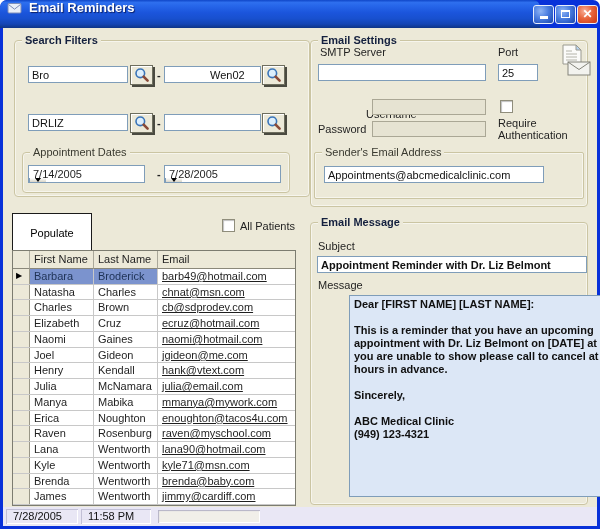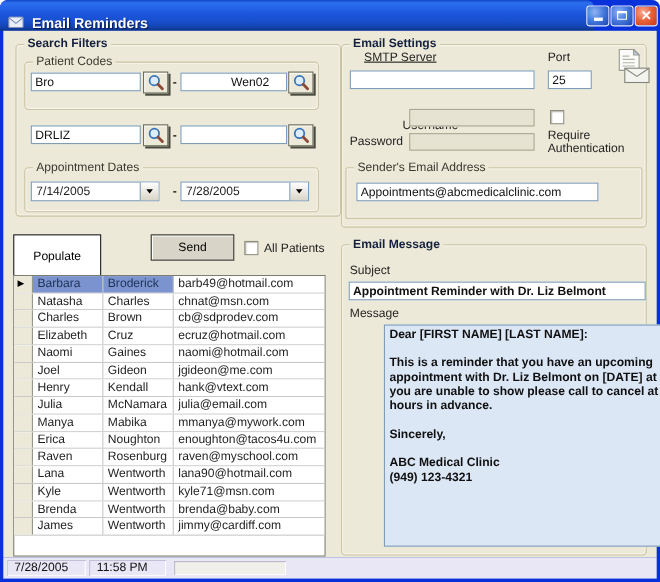--- a/index.html
+++ b/index.html
@@ -4,21 +4,21 @@
 <style>
   * { margin:0; padding:0; box-sizing:border-box; }
   body { font-family:"Liberation Sans",sans-serif; background:#fff; }
 
   .window { position:relative; width:600px; height:529px; background:#0831d9;
             border-radius:7px 7px 0 0; overflow:hidden; font-size:11px; color:#1f1f1f; }
 
   
   .titlebar { position:absolute; left:0; top:0; width:540px; height:28px;
     background:linear-gradient(180deg,#0f46c8 0%,#2e6fee 9%,#2767ea 20%,#1b55dc 45%,#1850cf 66%,#1445b4 86%,#0e3586 100%);
-    display:flex; align-items:flex-end; border-radius:7px 7px 0 0; }
+    display:flex; align-items:flex-start; border-radius:7px 7px 0 0; }
   .title-icon { margin-left:7px; width:16px; height:16px; }
   .title-text { color:#fff; font-weight:bold; font-size:13px; margin-left:6px;
     text-shadow:1px 1px 1px rgba(0,0,40,.65); }
   .win-btn { position:absolute; top:5px; width:21px; height:19px; border-radius:3px;
     border:1px solid #e8eefc; cursor:pointer; }
   .btn-min,.btn-max { background:radial-gradient(circle at 35% 30%,#8fb4f4 0%,#4a7de0 45%,#2a58c0 80%,#1e4aae 100%); }
   .btn-close { background:radial-gradient(circle at 35% 30%,#f8b09a 0%,#e8653c 45%,#d2421c 85%); }
   .btn-min { left:533px; } .btn-max { left:555px; } .btn-close { left:577px; }
   .glyph-min { display:block; width:8px; height:3px; background:#fff; margin:10px auto 0; }
   .glyph-max { display:block; width:9px; height:8px; border:1px solid #fff; border-top:2px solid #fff; margin:4px auto 0; }
@@ -36,21 +36,21 @@
   
   .txt { position:absolute; border:1px solid #7f9db9; background:#fff; height:17px;
     padding:1px 3px; font:11px "Liberation Sans",sans-serif; color:#111; }
   .txt.disabled { background:#e6e3d2; border-color:#aaa795; }
   .dash { position:absolute; font-size:11px; color:#222; font-weight:bold; }
 
   .mag-btn { position:absolute; width:23px; height:20px; background:#ece9d8;
     border:1px solid #6e6e5e; box-shadow:2px 2px 0 #4a4a40, inset 1px 1px 0 #fff;
     display:flex; align-items:center; justify-content:center; cursor:pointer; }
 
-  .combo { position:absolute; height:18px; background:#fff; border:1px solid #7f9db9; display:flex; cursor:pointer; }
+  .combo { position:absolute; height:18px; background:#fff; border:1px solid #7f9db9; display:flex; cursor:pointer;flex-direction:column; }
   .combo-text { flex:1; padding:2px 4px; white-space:nowrap; overflow:hidden; }
   .combo-btn { width:17px; background:linear-gradient(#fefefe,#d9d5c7); border-left:1px solid #7f9db9;
     display:flex; align-items:center; justify-content:center; }
   .combo-arrow { width:0; height:0; border-left:3.5px solid transparent;
     border-right:3.5px solid transparent; border-top:4px solid #000; }
 
   .btn { position:absolute; display:flex; align-items:center; justify-content:center;
     font:11px "Liberation Sans",sans-serif; cursor:pointer; }
   .btn-populate { left:12px; top:213px; width:80px; height:40px; background:#fff; border:1px solid #1a1a1a; }
   .btn-send { left:137px; top:213px; width:76px; height:24px; background:#d8d4c8;
@@ -69,21 +69,21 @@
   .hsel { width:17px; padding:0; }
   .hc0,.hc1 { width:64px; }
   .hc2 { flex:1; border-right:none; }
   .grid-body { display:flex; flex-direction:column; height:236px; }
   .grid-row { flex:1; display:flex; background:#fff; border-bottom:1px solid #c8c8c8; cursor:pointer; }
   .cell { padding:1px 4px; font-size:11px; line-height:12px; border-right:1px solid #c8c8c8;
     white-space:nowrap; overflow:hidden; }
   .csel { width:17px; padding:1px 0 0 3px; background:#ece9d8; border-right:1px solid #999787;
     font-size:8px; color:#000; }
   .cc0,.cc1 { width:64px; }
-  .cc2 { flex:1; border-right:none; }
+  .cc2 { flex:1; border-right:none;text-decoration:underline; }
   .grid-row.selected .cc0, .grid-row.selected .cc1 { background:#7b93ce; color:#1e3256; }
 
   
   .subject-input { font-weight:bold; }
   .message-area { position:absolute; left:317px; top:295px; width:306px; height:202px;
     background:#dce7f6; border:1px solid #7f9db9; font:bold 11px/13px "Liberation Sans",sans-serif;
     color:#101010; padding:2px 4px; resize:none; overflow:hidden;margin-left:32px; }
 
   .settings-icon { position:absolute; left:555px; top:44px; width:37px; height:33px; }
 
@@ -115,23 +115,20 @@
       </div>
     <div class="win-btn btn-close">✕</div>
   </div>
 
   <div class="client"></div>
 
   <div class="groupbox" style="left:14px; top:40px; width:296px; height:157px;">
     <span class="gb-label hdr">Search Filters</span>
   </div>
 
-  <div class="groupbox" style="left:22px; top:56px; width:268px; height:44px;">
-    <span class="gb-label">Patient Codes</span>
-  </div>
   <input class="txt" style="left: 28px; top: 66px; width: 100px;" value="Bro">
   <div class="mag-btn" style="left:130px; top:65px;">
     <svg width="16" height="16" viewBox="0 0 16 16">
       <circle cx="6.3" cy="6.3" r="4.3" fill="#dceefc" stroke="#3a74b8" stroke-width="1.6"></circle>
       <line x1="9.6" y1="9.6" x2="13.6" y2="13.6" stroke="#8a4a38" stroke-width="2.6" stroke-linecap="round"></line>
     </svg>
   </div>
   <span class="dash" style="left:157px; top:69px;">-</span>
   <input class="txt" style="left: 164px; top: 66px; width: 97px; padding-left: 45px;" value="Wen02">
   <div class="mag-btn" style="left:262px; top:65px;">
@@ -168,25 +165,30 @@
   </div>
   <span class="dash" style="left:157px; top:168px;">-</span>
   <div class="combo" style="left:164px; top:165px; width:117px;">
     <span class="combo-text">7/28/2005</span>
     <span class="combo-btn">
         <span class="combo-arrow"></span>
       </span>
   </div>
 
   <button class="btn btn-populate">Populate</button>
-  <button class="btn btn-send">Send</button>
   <span class="chk" style="left:222px; top:219px;"></span>
   <span class="chk-label" style="left:240px; top:220px;">All Patients</span>
 
   <div class="grid">
+    <div class="grid-header">
+      <div class="hcell hsel"></div>
+      <div class="hcell hc0">First Name</div>
+      <div class="hcell hc1">Last Name</div>
+      <div class="hcell hc2">Email</div>
+    </div>
     <div class="grid-body">
         <div class="grid-row selected">
           <div class="cell csel">▶</div>
           <div class="cell cc0">Barbara</div>
           <div class="cell cc1">Broderick</div>
           <div class="cell cc2">barb49@hotmail.com</div>
         </div>
         <div class="grid-row">
           <div class="cell csel"></div>
           <div class="cell cc0">Natasha</div>
@@ -270,21 +272,21 @@
           <div class="cell cc0">James</div>
           <div class="cell cc1">Wentworth</div>
           <div class="cell cc2">jimmy@cardiff.com</div>
         </div>
       </div>
   </div>
 
   <div class="groupbox" style="left:310px; top:40px; width:278px; height:167px;">
     <span class="gb-label hdr">Email Settings</span>
   </div>
-  <span class="chk-label" style="left:331px; top:46px;text-decoration:underline;">SMTP Server</span>
+  <span class="chk-label" style="left:320px; top:46px;">SMTP Server</span>
   <input class="txt" style="left: 318px; top: 64px; width: 168px;" value="">
   <span class="chk-label" style="left:498px; top:46px;text-align:center;">Port</span>
   <input class="txt" style="left: 498px; top: 64px; width: 40px;" value="25">
   <svg class="settings-icon" viewBox="0 0 37 33">
     <path d="M8 1 h13 l5 5 v14 h-18 z" fill="#fbfbf9" stroke="#9a9a90"></path>
     <path d="M21 1 l5 5 h-5 z" fill="#b8d4f0" stroke="#9a9a90"></path>
     <g stroke="#b4b4aa" stroke-width="1">
       <line x1="11" y1="7" x2="17" y2="7"></line>
         <line x1="11" y1="10" x2="22" y2="10"></line>
       <line x1="11" y1="13" x2="22" y2="13"></line>

